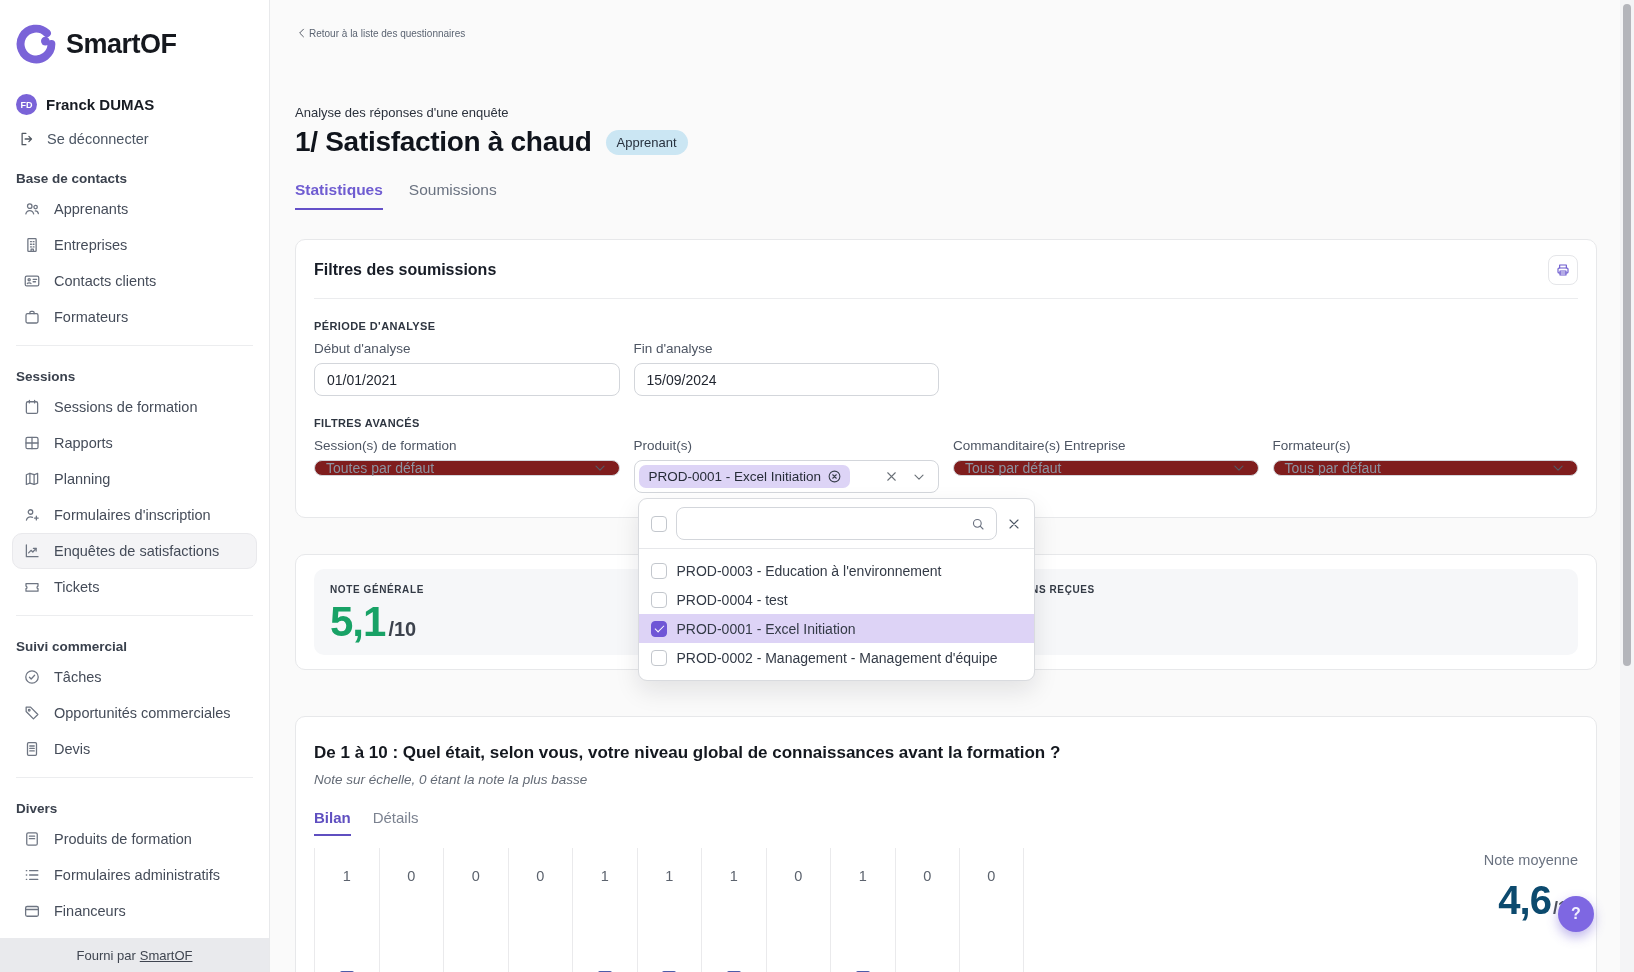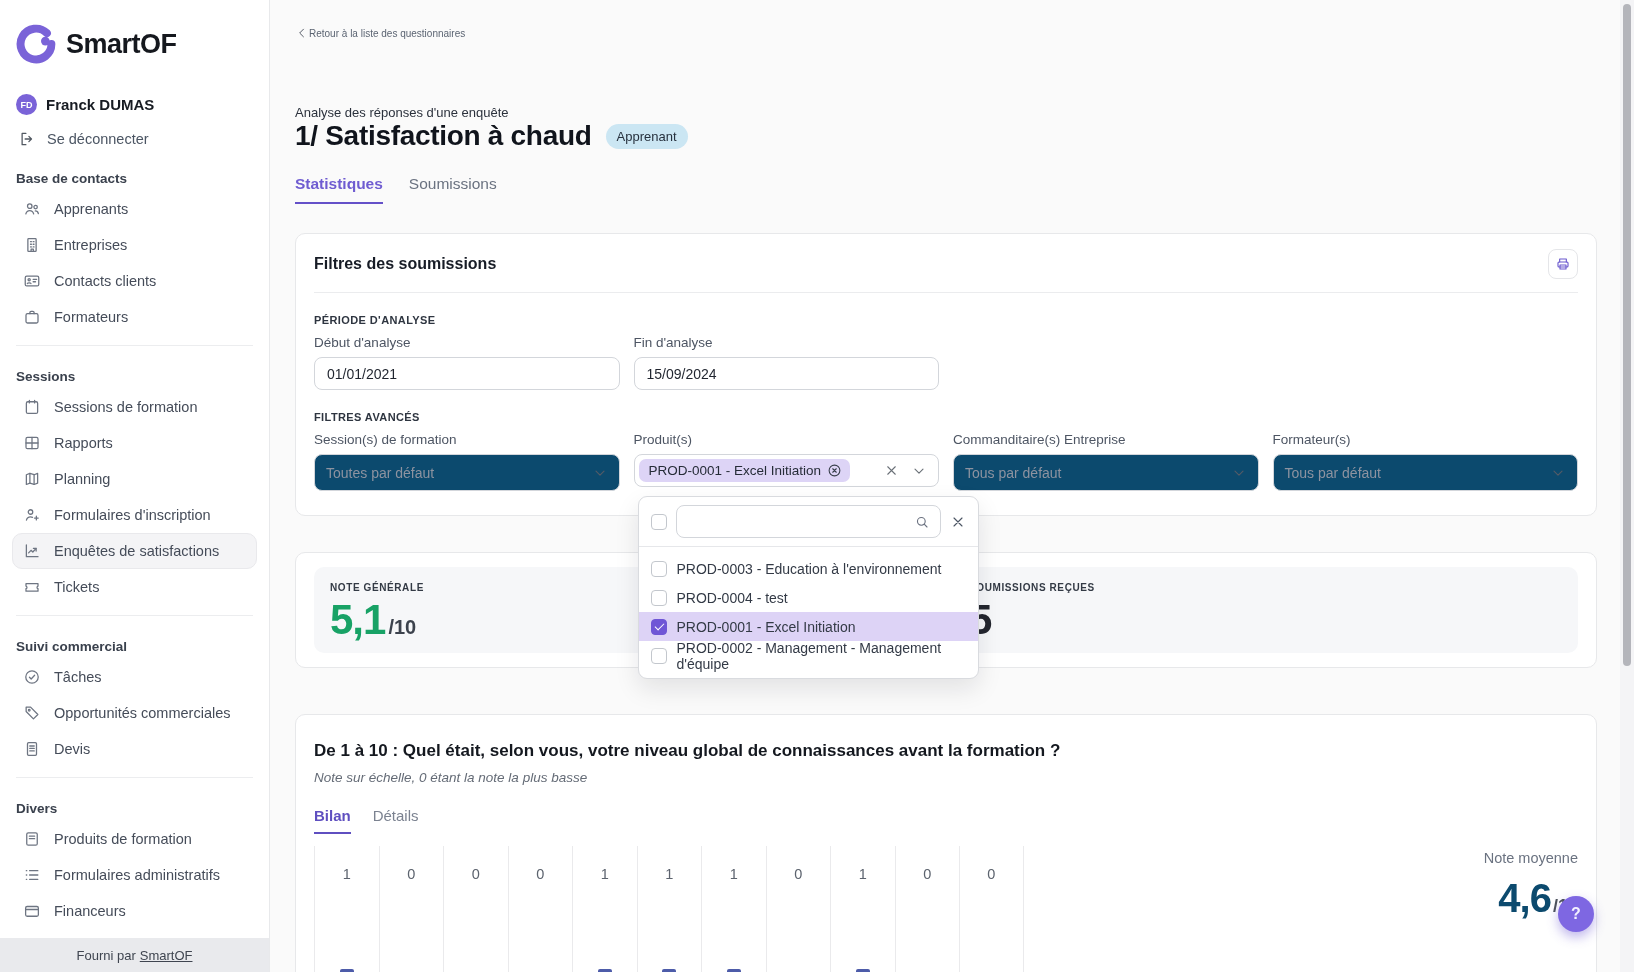--- a/index.html
+++ b/index.html
@@ -25,52 +25,52 @@
   .side-item.active { background:#f4f4f6; border-color:#e9e9ec; }
   .side-divider { height:1px; background:#ecedef; margin:10px 16px 0; }
   .sidebar-footer { position:absolute; left:0; right:0; bottom:0; height:34px; background:#e9eaed; display:flex; align-items:center; justify-content:center; gap:4px; font-size:13px; color:#3f4550; }
   .sidebar-footer a { color:#3f4550; text-decoration:underline; cursor:pointer; }
 
   
   .main { flex:1; position:relative; padding:26px 0 0 25px; }
   .back-row { display:flex; align-items:center; gap:0; font-size:10px; color:#5b6472; cursor:pointer; width:fit-content; }
   .back-row .icn { width:14px; height:14px; color:#555b66; }
   .eyebrow { margin-top:65px; font-size:13px; color:#2b313c; }
-  .title-row { display:flex; align-items:center; gap:14px; }
+  .title-row { margin-top:6px; display:flex; align-items:center; gap:14px; }
   .page-title { font-size:28px; font-weight:700; color:#10141c; letter-spacing:-.3px; }
   .badge { background:#cbe6f3; color:#27313e; font-size:13px; padding:5px 11px; border-radius:999px; }
   .page-tabs { margin-top:23px; display:flex; gap:26px; font-size:15.5px; }
   .tab { color:#6a7280; padding-bottom:9px; border-bottom:2px solid transparent; cursor:pointer; }
   .tab.active { color:#6f5cd1; font-weight:700; border-bottom-color:#6450c8; }
 
   .card { background:#fff; border:1px solid #e7e8ea; border-radius:10px; width:1302px; }
 
   
   .card.filters { margin-top:29px; padding:15px 18px 24px; }
   .filters-head { display:flex; align-items:center; justify-content:space-between; }
   .filters-title { font-size:16px; font-weight:700; color:#171c26; }
   .print-btn { width:30px; height:30px; border:1px solid #e5e6e9; border-radius:8px; background:#fff; color:#6b59ce; display:flex; align-items:center; justify-content:center; cursor:pointer; }
   .print-btn .icn { width:16px; height:16px; }
   .filters-divider { margin-top:13px; border-top:1px solid #ebecee; }
   .mini-label { margin-top:21px; font-size:11px; font-weight:700; letter-spacing:.4px; color:#2e3540; }
   .fgrid { display:grid; grid-template-columns:repeat(4,1fr); gap:14px; margin-top:9px; }
   .field label { display:block; font-size:13.5px; color:#4d5563; margin-bottom:7px; }
   .tinput { width:100%; height:33px; border:1px solid #d3d6db; border-radius:8px; padding:0 12px; font-size:14px; color:#1f242e; background:#fff; font-family:inherit; }
-  .selectbox { height:37px; border:1px solid #d3d6db; border-radius:8px; background:#0c4a6e; display:flex; align-items:center; padding:0 11px; font-size:14px; color:#8d93a0; cursor:pointer; }
+  .selectbox { height:16px; border:1px solid #d3d6db; border-radius:8px; background:#7f1d1d; display:flex; align-items:center; padding:0 11px; font-size:14px; color:#8d93a0; cursor:pointer; }
   .selectbox .chev { margin-left:auto; width:16px; height:16px; color:#555b66; }
   .product-wrap { position:relative; }
   .multiselect { height:33px; border:1px solid #d3d6db; border-radius:8px; background:#fff; display:flex; align-items:center; padding:0 11px 0 4px; cursor:pointer; }
   .sel-pill { display:flex; align-items:center; gap:6px; background:#ddd4f6; border-radius:7px; padding:4px 8px 4px 10px; font-size:13.5px; color:#262c38; }
   .sel-pill .icn { width:15px; height:15px; color:#363d4a; }
   .ms-icons { margin-left:auto; display:flex; align-items:center; gap:12px; color:#6a7077; }
   .ms-icons .icn { width:15px; height:15px; cursor:pointer; }
   .ms-icons .chev { width:16px; height:16px; }
 
   
-  .dropdown { position:absolute; top:calc(100% + 5px); left:4px; width:341px; background:#fff; border:1px solid #d9dbdf; border-radius:9px; box-shadow:0 10px 24px rgba(16,20,30,.10); z-index:30; }
+  .dropdown { position:absolute; top:calc(100% + 5px); left:4px; width:397px; background:#fff; border:1px solid #d9dbdf; border-radius:9px; box-shadow:0 10px 24px rgba(16,20,30,.10); z-index:30; }
   .dd-head { display:flex; align-items:center; gap:9px; padding:8px 12px; border-bottom:1px solid #e6e7ea; }
   .cb { width:16px; height:16px; border:1.5px solid #c3c7cd; border-radius:4px; background:#fff; flex:none; position:relative; cursor:pointer; }
   .cb.checked { background:#6f56d6; border-color:#6f56d6; }
   .cb.checked::after { content:""; position:absolute; left:3px; top:3.5px; width:8px; height:4px; border-left:1.8px solid #fff; border-bottom:1.8px solid #fff; transform:rotate(-45deg); }
   .dd-search { flex:1; height:33px; border:1px solid #d3d6db; border-radius:8px; display:flex; align-items:center; padding:0 10px; gap:6px; }
   .dd-search input { border:none; outline:none; flex:1; min-width:0; font-size:14px; font-family:inherit; color:#1f242e; }
   .dd-search .icn { width:16px; height:16px; color:#6b7280; }
   .dd-close { width:16px; height:16px; color:#4b5563; cursor:pointer; flex:none; }
   .dd-list { padding:7px 0 8px; }
   .opt { display:flex; align-items:center; gap:10px; height:29px; padding:0 12px; font-size:14px; color:#333a46; cursor:pointer; }

